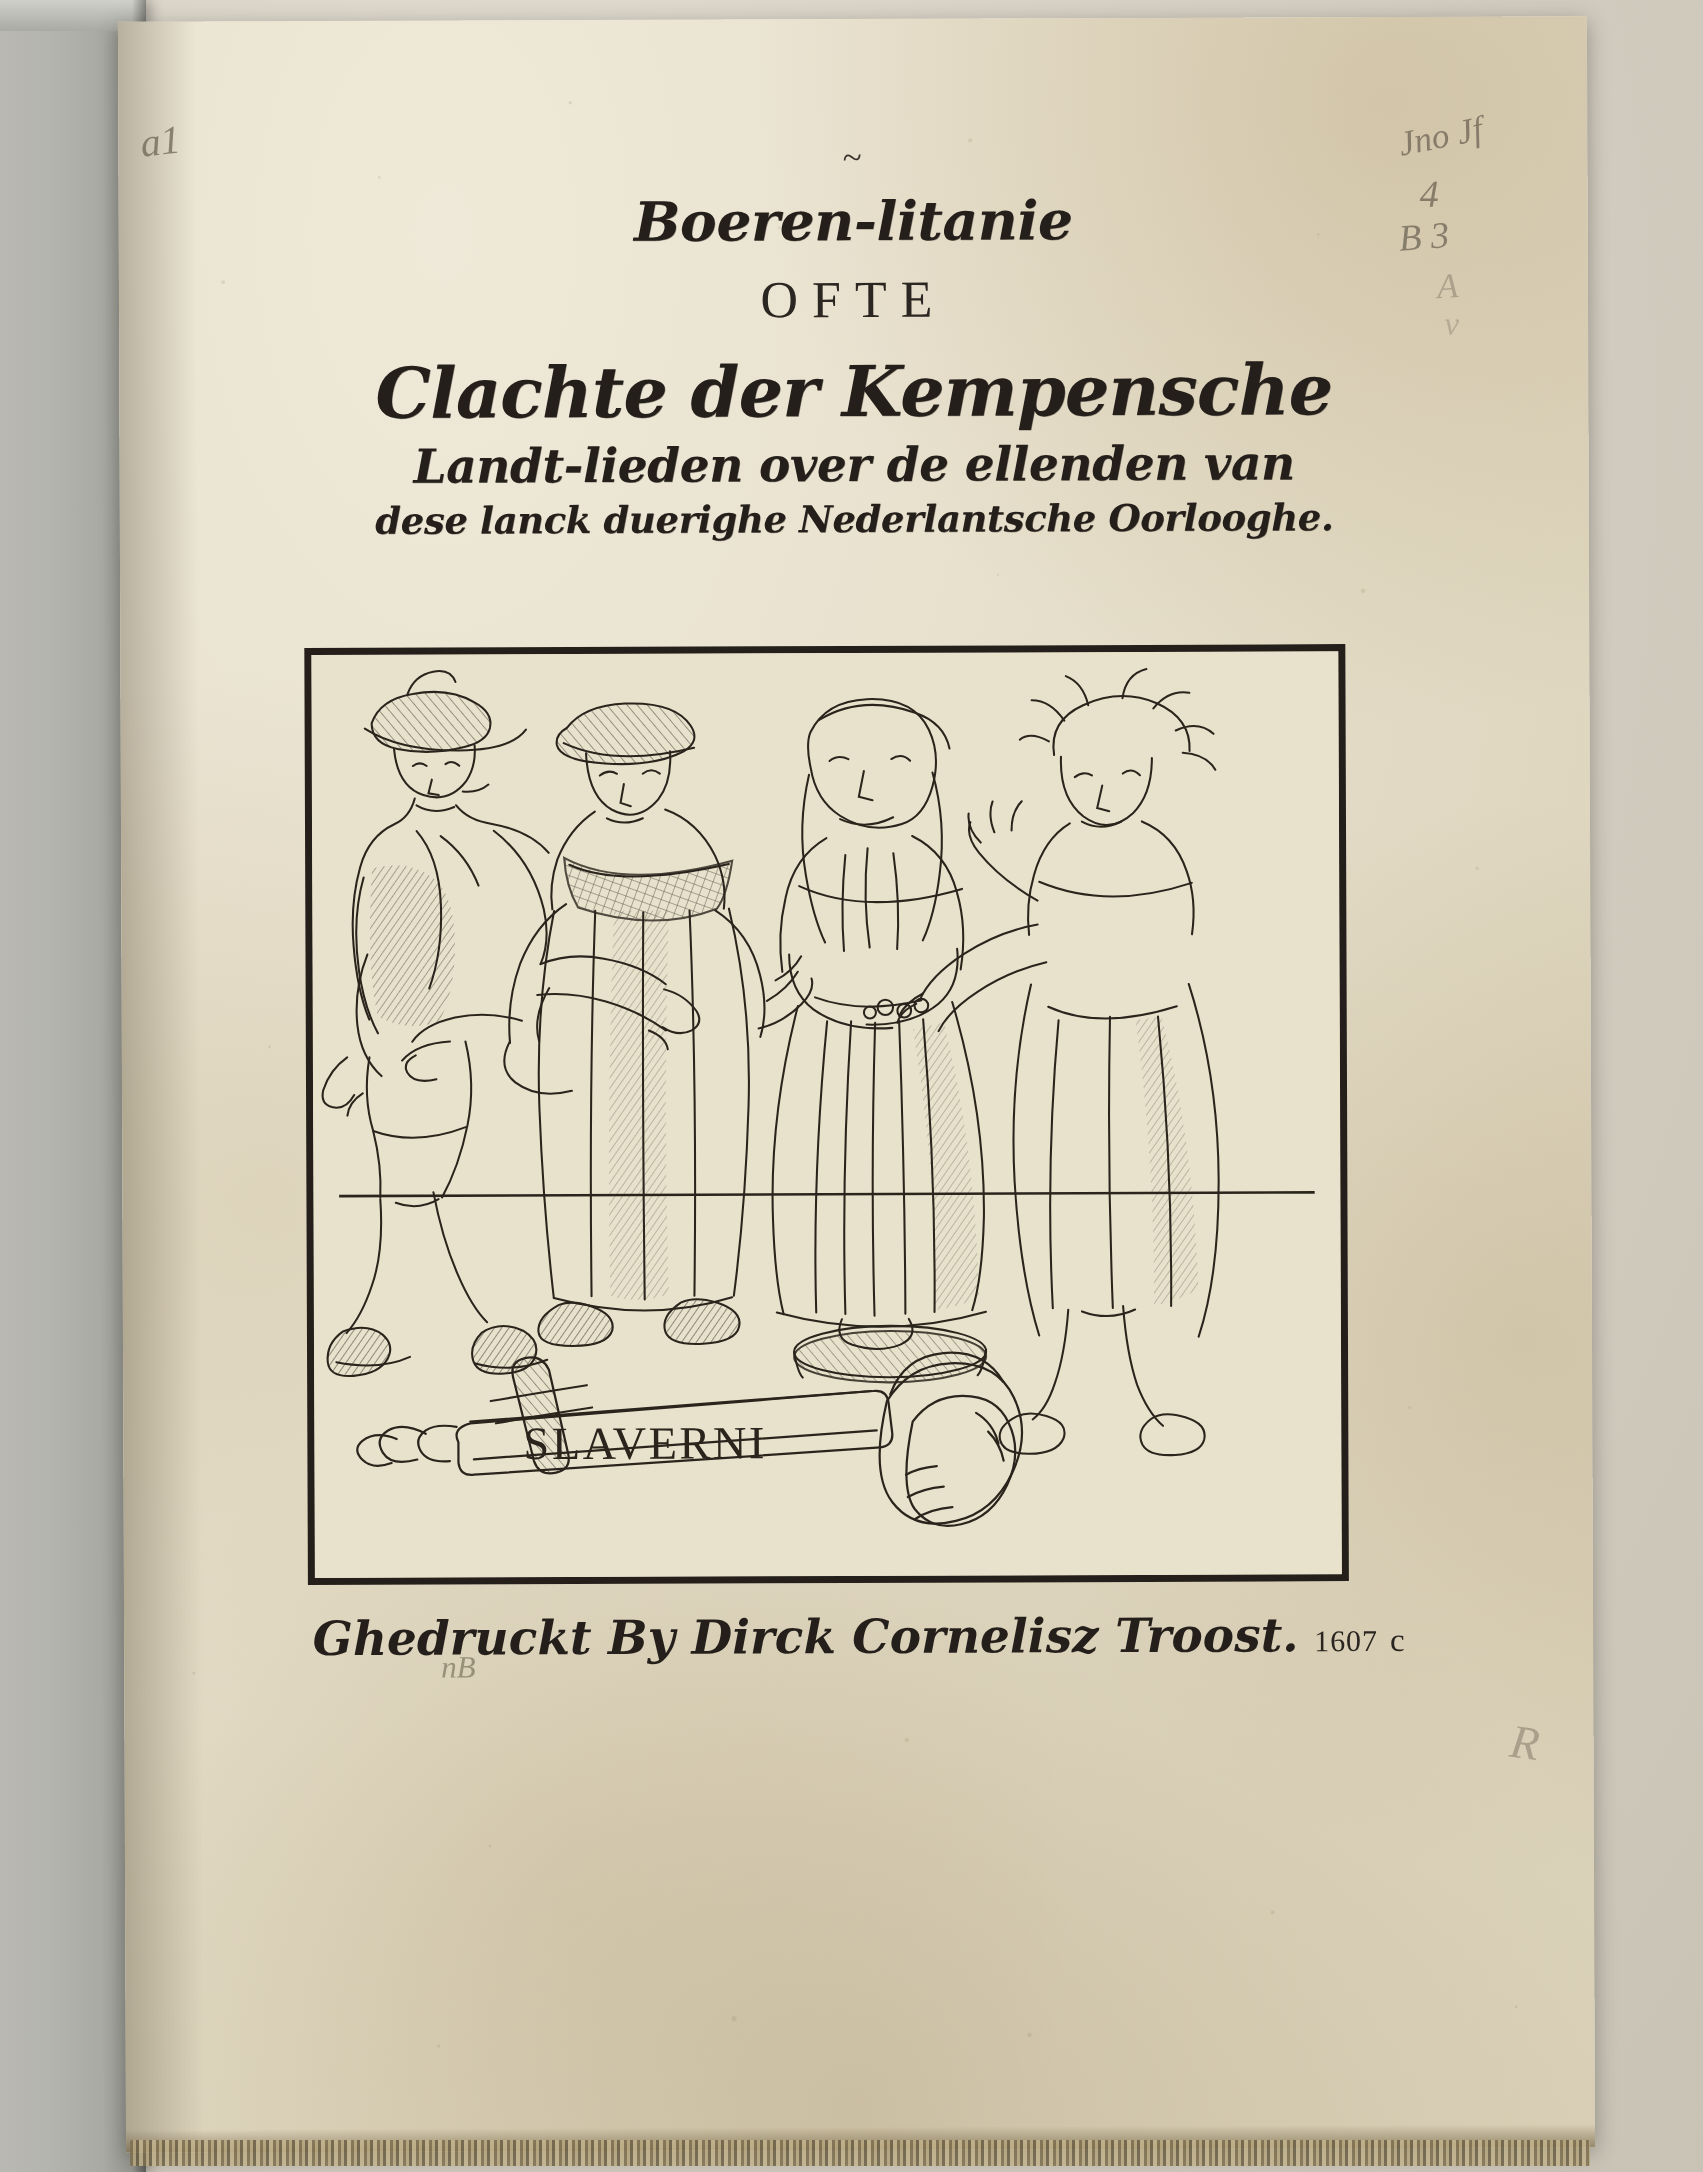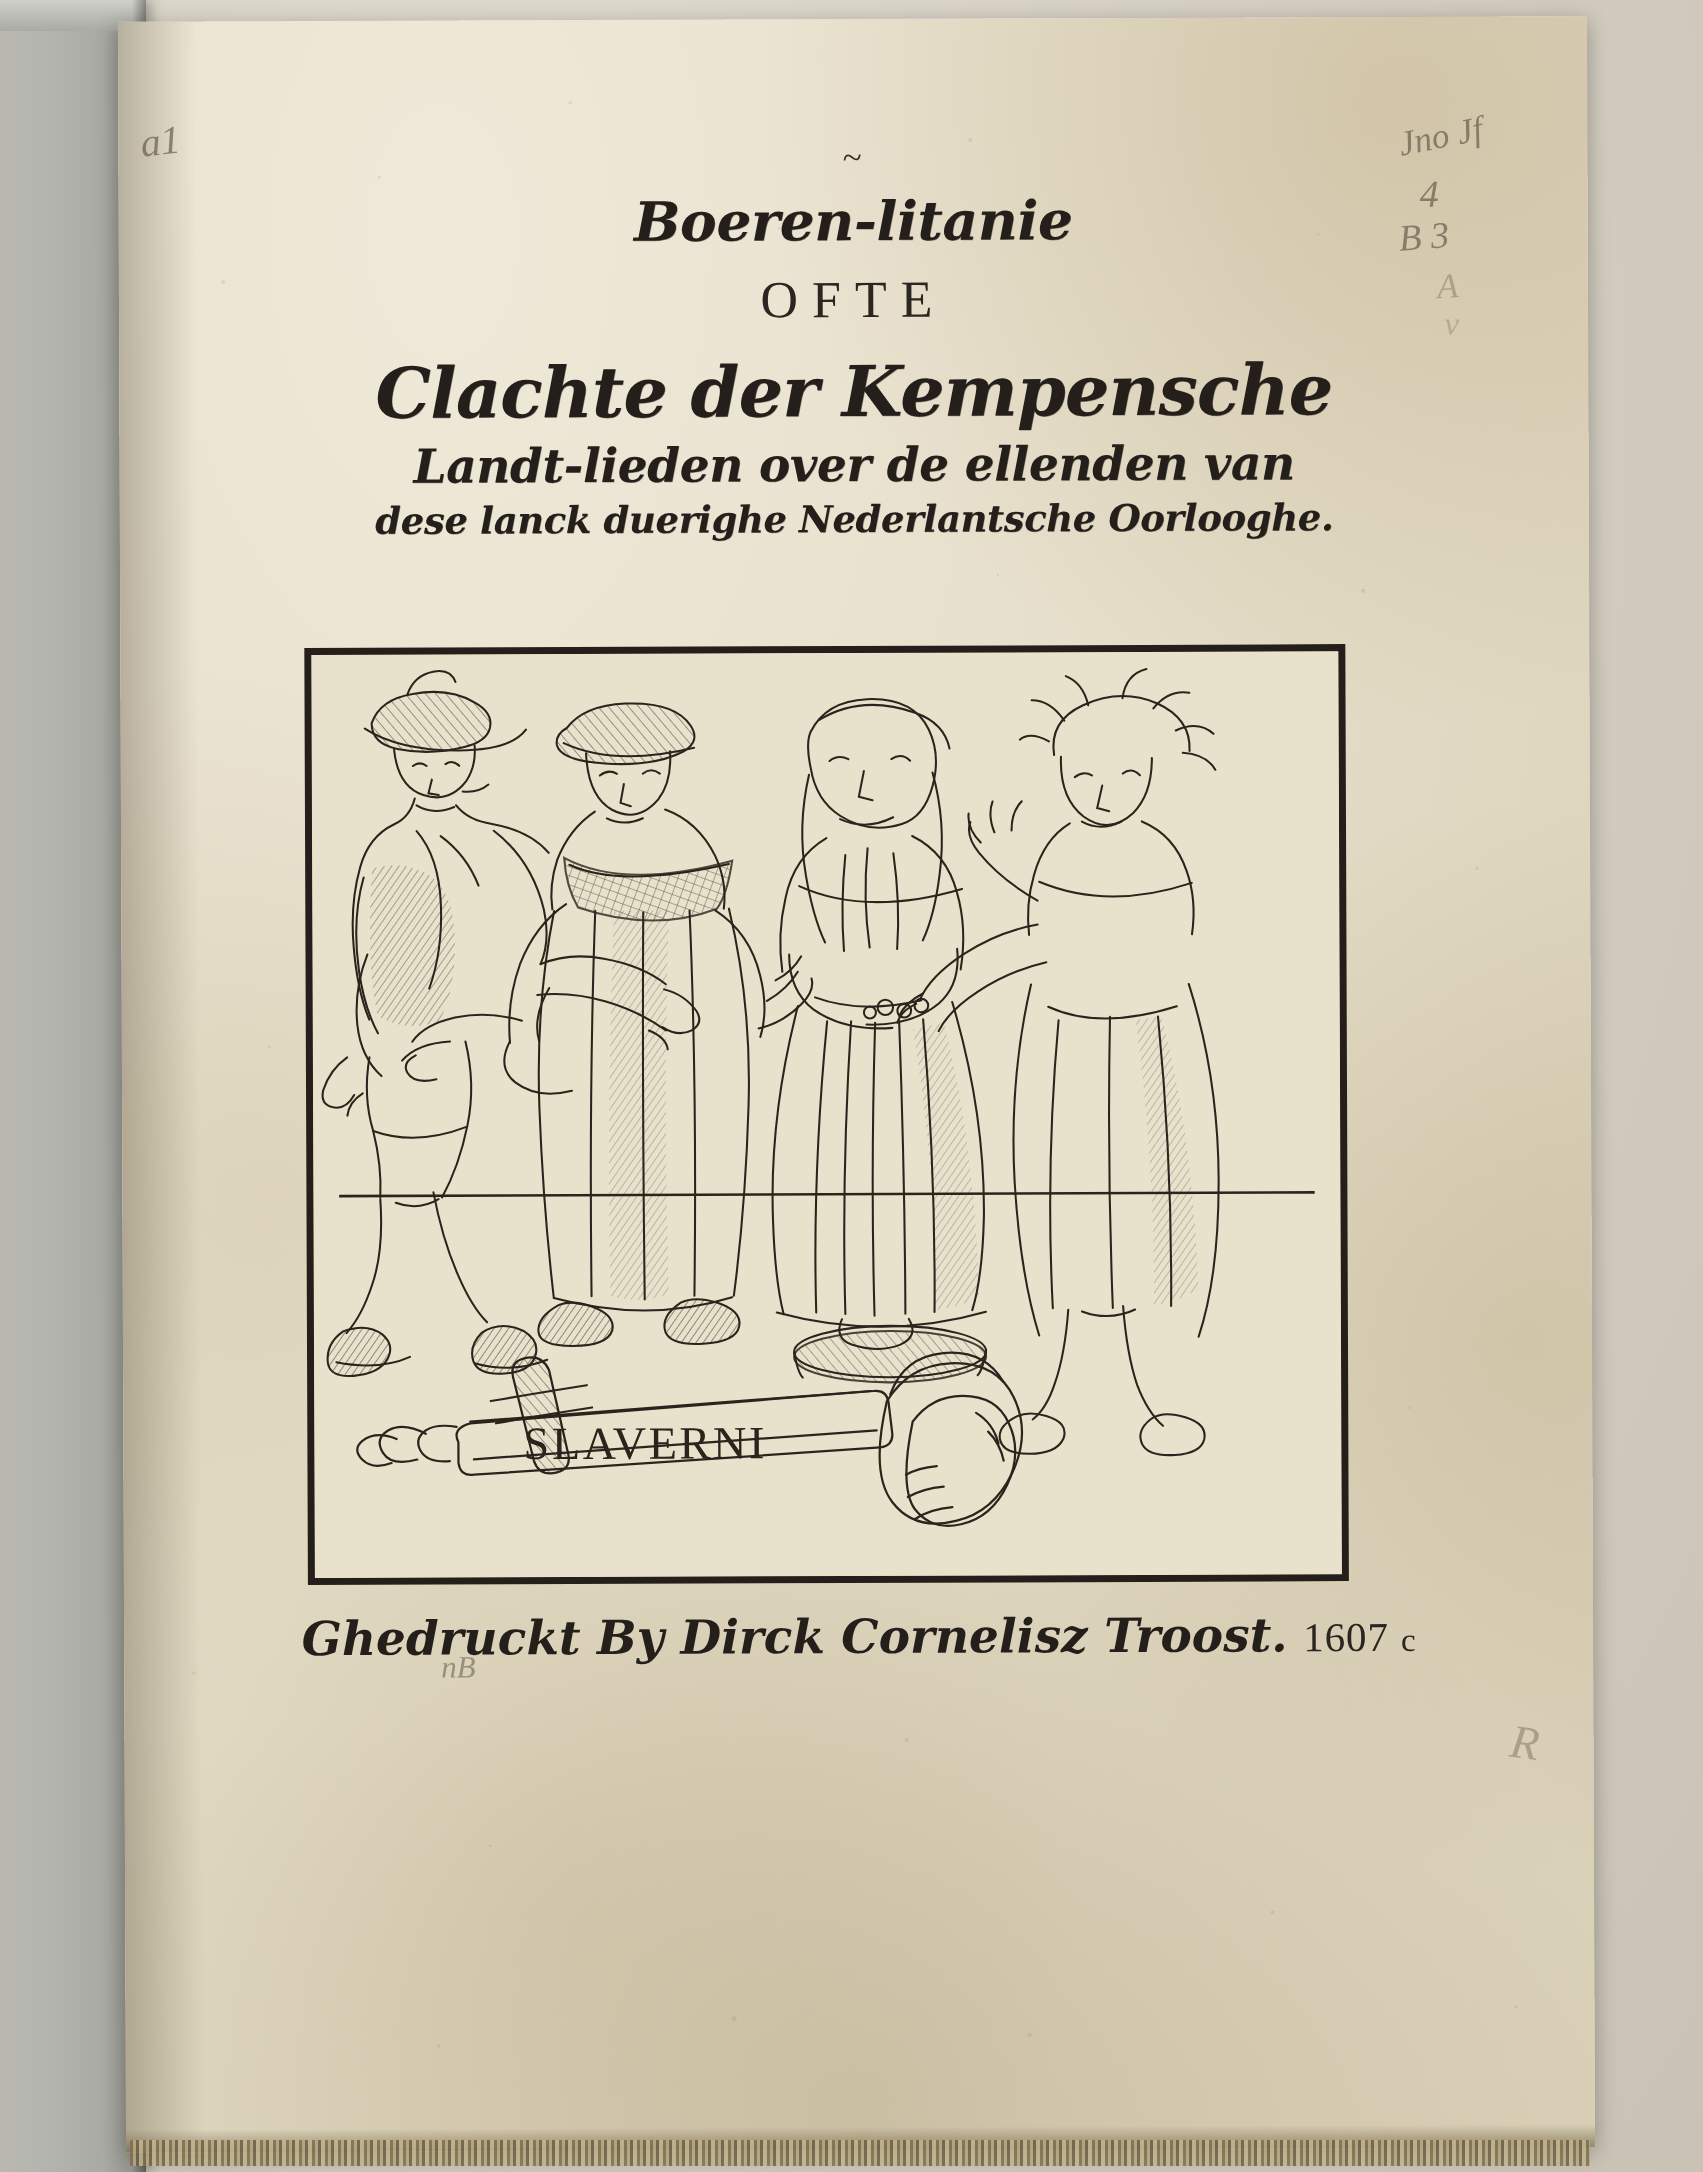--- a/index.html
+++ b/index.html
@@ -188,21 +188,21 @@
   }
   .imprint .imp-main {
     font-family: "DejaVu Serif", serif;
     font-weight: bold;
     font-style: italic;
     font-size: 47px;
     color: #241f1a;
   }
   .imprint .imp-year {
     font-family: "Liberation Serif", serif;
-    font-size: 41px;
+    font-size: 30px;
     color: #2a2520;
     margin-left: 15.6px;
     letter-spacing: 0.9px;
   }
   .imprint .imp-sig {
     font-family: "Liberation Serif", serif;
     font-size: 33px;
     color: #2a2520;
     margin-left: 12px;
   }

